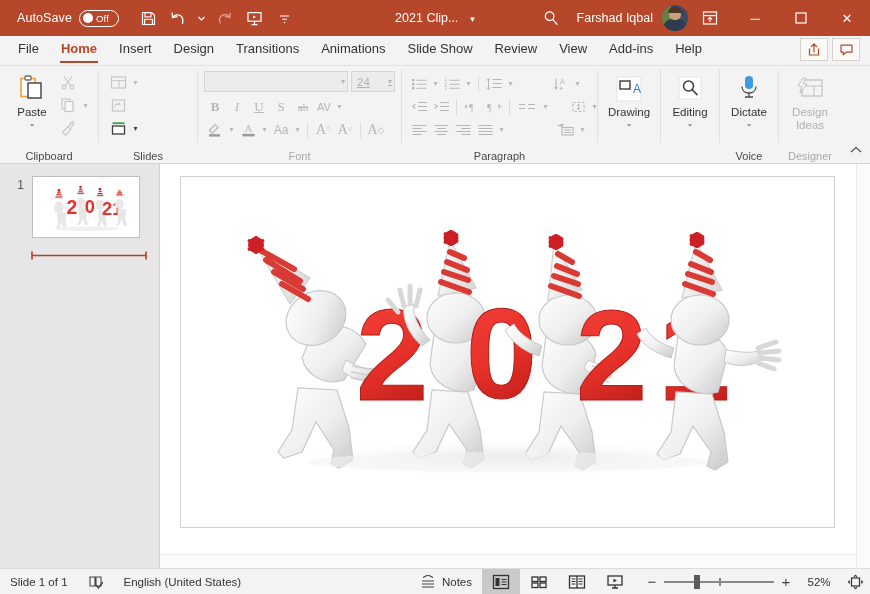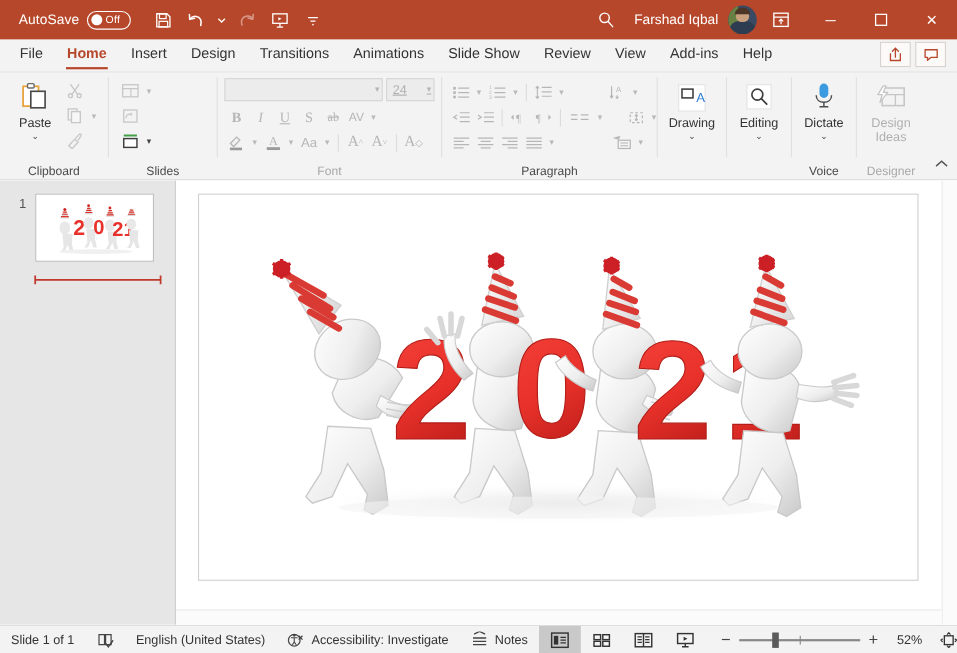--- a/index.html
+++ b/index.html
@@ -218,20 +218,23 @@
             <path d="M9.5 11.2v3.4M6.6 14.6h5.8" stroke="#fff" stroke-width="1.2"></path>
           </svg>
       </span>
       <span class="qat-btn">
         <svg width="15" height="15" viewBox="0 0 15 15">
             <path d="M3 5h9M5.2 8.2h4.6M7 11l.5.6.5-.6" fill="none" stroke="#fff" stroke-width="1.1"></path>
           </svg>
       </span>
     </div>
 
+    <div class="doc-title">
+      <span>2021 Clip...</span><span class="caret">▾</span>
+    </div>
 
     <div class="tb-right">
       <span class="tb-icon">
         <svg width="18" height="18" viewBox="0 0 18 18">
             <circle cx="7.6" cy="7.2" r="4.3" fill="none" stroke="#fff" stroke-width="1.3"></circle>
             <path d="M10.8 10.6 15 15.2" stroke="#fff" stroke-width="1.3" stroke-linecap="round"></path>
           </svg>
       </span>
       <span class="acct-name">Farshad Iqbal</span>
       <span class="avatar">
@@ -763,31 +766,20 @@
   <div class="status">
     <span class="st-item">Slide 1 of 1</span>
     <span class="st-item">
       <svg width="16" height="16" viewBox="0 0 16 16">
           <path d="M2 3h5v9H2zM8 3h5v9H8z" fill="none" stroke="#444" stroke-width="1.1"></path>
           <path d="M7.5 3v9" stroke="#444" stroke-width="1"></path>
           <path d="M8.5 11.5 10.5 14 14.5 8.5" fill="none" stroke="#444" stroke-width="1.3" stroke-linecap="round"></path>
         </svg>
     </span>
     <span class="st-item">English (United States)</span>
-    <span class="st-item">
-      <span>
-        <svg width="16" height="16" viewBox="0 0 16 16" style="vertical-align:-3px">
-            <circle cx="6.5" cy="8" r="5.3" fill="none" stroke="#444" stroke-width="1.1"></circle>
-            <circle cx="6.5" cy="3.6" r="1.2" fill="#444"></circle>
-            <path d="M3.5 5.8h6M6.5 6v4M4.6 12.4 6.5 9.6l1.9 2.8" fill="none" stroke="#444" stroke-width="1"></path>
-            <path d="M10.5 4 14 7.5M14 4l-3.5 3.5" stroke="#444" stroke-width="1.2"></path>
-          </svg>
-      </span>
-      <span>Accessibility: Investigate</span>
-    </span>
 
     <span class="st-right">
       <span class="st-item">
         <span>
           <svg width="16" height="14" viewBox="0 0 16 14" style="vertical-align:-2px">
               <path d="M3 2.5 8 0l5 2.5" fill="none" stroke="#444" stroke-width="1.2"></path>
               <path d="M2 6h12M2 9h12M2 12h12" stroke="#444" stroke-width="1.2"></path>
             </svg>
         </span>
         <span>Notes</span>

